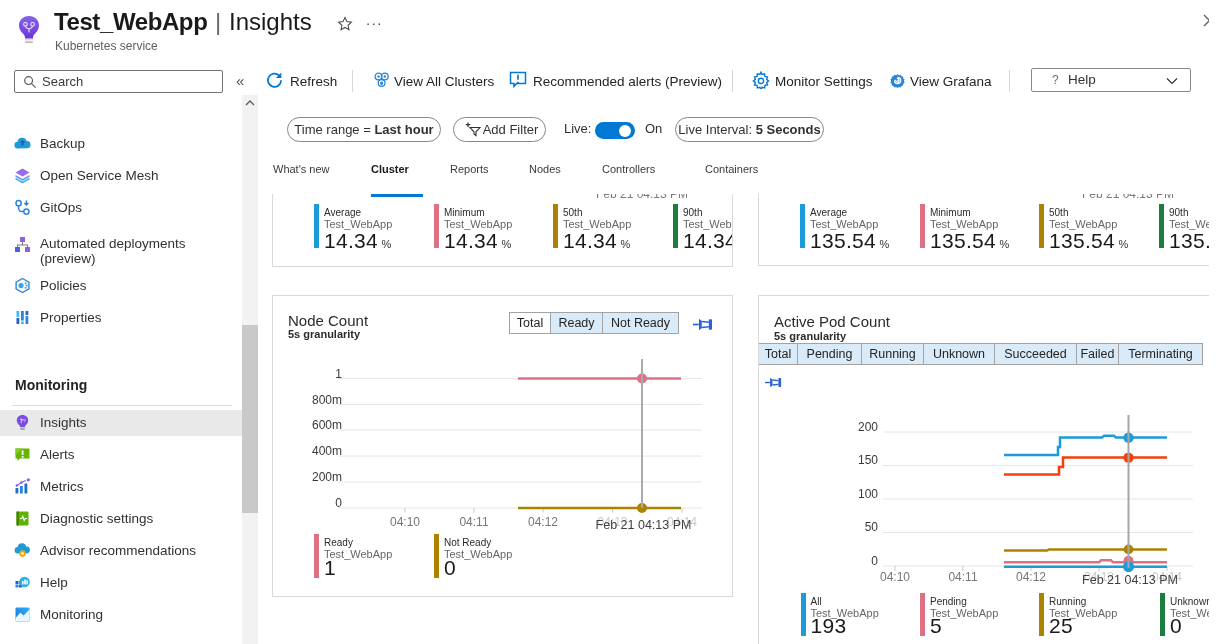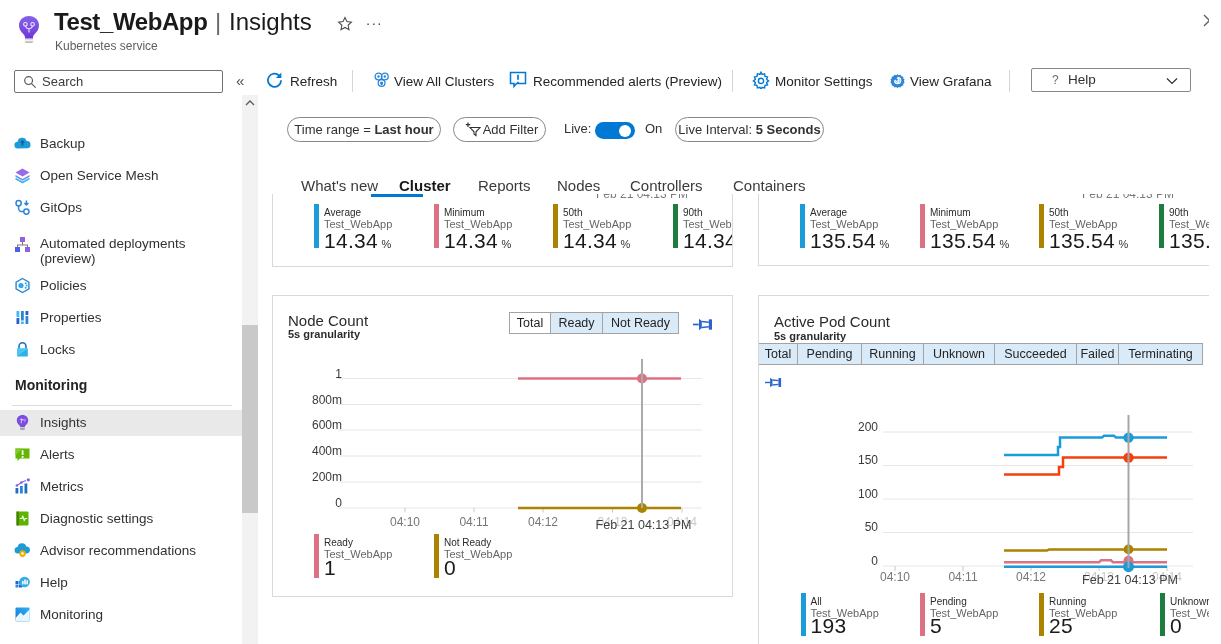--- a/index.html
+++ b/index.html
@@ -20,21 +20,21 @@
   border-radius:2px; font-size:13px; color:#3b3a39; line-height:21px; }
 .navitem { position:absolute; left:0; width:242px; height:32px; font-size:13.5px;
   color:#323130; }
 .navitem .ic { position:absolute; left:14px; top:7px; width:17px; height:17px; }
 .navitem .lbl { position:absolute; left:40px; top:8px; }
 
 .pill { position:absolute; top:117px; height:25px; border:1px solid #8a8886;
   border-radius:13px; font-size:13px; color:#323130; line-height:23px; text-align:center;
   background:#fff; }
 
-.tab { position:absolute; top:177px; font-size:15px; color:#3b3a39;margin-left:28px; }
+.tab { position:absolute; top:163px; font-size:11px; color:#3b3a39; }
 
 #chartvp { left:258px; top:194px; width:963px; height:450px; overflow:hidden; background:#fff; }
 .card { position:absolute; background:#fff; border:1px solid #d9d9d9; }
 .statbar { position:absolute; width:5px; height:44px; }
 .statlbl { position:absolute; font-size:10px; color:#2b2b2b; line-height:12px; white-space:nowrap; }
 .statsub { position:absolute; font-size:11px; color:#666; white-space:nowrap; }
 .statval { position:absolute; font-size:21px; color:#1a1a1a; white-space:nowrap; letter-spacing:0.3px; }
 .statval .pct { font-size:11px; color:#333; }
 .ctitle { position:absolute; font-size:15px; color:#2b2b2b;text-align:center; }
 .cgran { position:absolute; font-size:11px; font-weight:700; color:#2b2b2b; }
@@ -131,28 +131,20 @@
   <div class="navitem" style="top:302px">
     <svg class="ic" viewBox="0 0 17 17">
         <rect x="2.5" y="2" width="2.8" height="6" fill="#3fbcf1"></rect>
         <rect x="2.5" y="9" width="2.8" height="6" fill="#2560c9"></rect>
         <rect x="7" y="2" width="2.8" height="9.5" fill="#2b85d8"></rect>
         <rect x="7" y="12.5" width="2.8" height="2.5" fill="#3fbcf1"></rect>
         <rect x="11.5" y="2" width="2.8" height="4" fill="#2560c9"></rect>
         <rect x="11.5" y="7" width="2.8" height="8" fill="#2b85d8"></rect>
       </svg>
     <div class="lbl">Properties</div>
-  </div>
-  <div class="navitem" style="top:333.5px">
-    <svg class="ic" viewBox="0 0 17 17">
-        <path d="M5 7.5 l0-2.3 a3.5 3.5 0 0 1 7 0 l0 2.3" fill="none" stroke="#1b70c6" stroke-width="1.6"></path>
-        <rect x="3.2" y="7.5" width="10.6" height="8" fill="#2cb2e8"></rect>
-        <path d="M3.2 7.5 l10.6 0 -10.6 8 Z" fill="#49c7f2"></path>
-      </svg>
-    <div class="lbl">Locks</div>
   </div>
   <div class="abs" style="left:15px;top:377px;font-size:14px;font-weight:700;color:#252423">Monitoring</div>
   <div class="abs" style="left:12px;top:405px;width:220px;height:1px;background:#dcdcdc"></div>
   <div class="abs" style="left:0;top:410px;width:242px;height:26px;background:#e9e9e9"></div>
   <div class="navitem" style="top:407px">
     <svg class="ic" viewBox="0 0 17 17">
         <path d="M8.5 1 C5 1 2.8 3.5 2.8 6.4 c0 1.9 1 3.3 2 4.4 0.8 0.8 1.4 1.5 1.4 2.4 l4.6 0 c0-0.9 0.6-1.6 1.4-2.4 1-1.1 2-2.5 2-4.4 C14.2 3.5 12 1 8.5 1 Z" fill="#7b4de0"></path>
         <path d="M6.5 5.2 a0.9 0.9 0 1 1 0.8 1.5 l0 2.6 m2.4-2.6 a0.9 0.9 0 1 0 0.8-1.5 m-4.3 0.2 c0.7 0.6 3 0.6 3.6 0" fill="none" stroke="#e8def9" stroke-width="0.8"></path>
         <path d="M6.2 14 l4.6 0 0 1.2 c0 0.5-0.4 0.8-0.8 0.8 l-3 0 c-0.5 0-0.8-0.3-0.8-0.8 Z" fill="#a8a8a8"></path>
       </svg>

